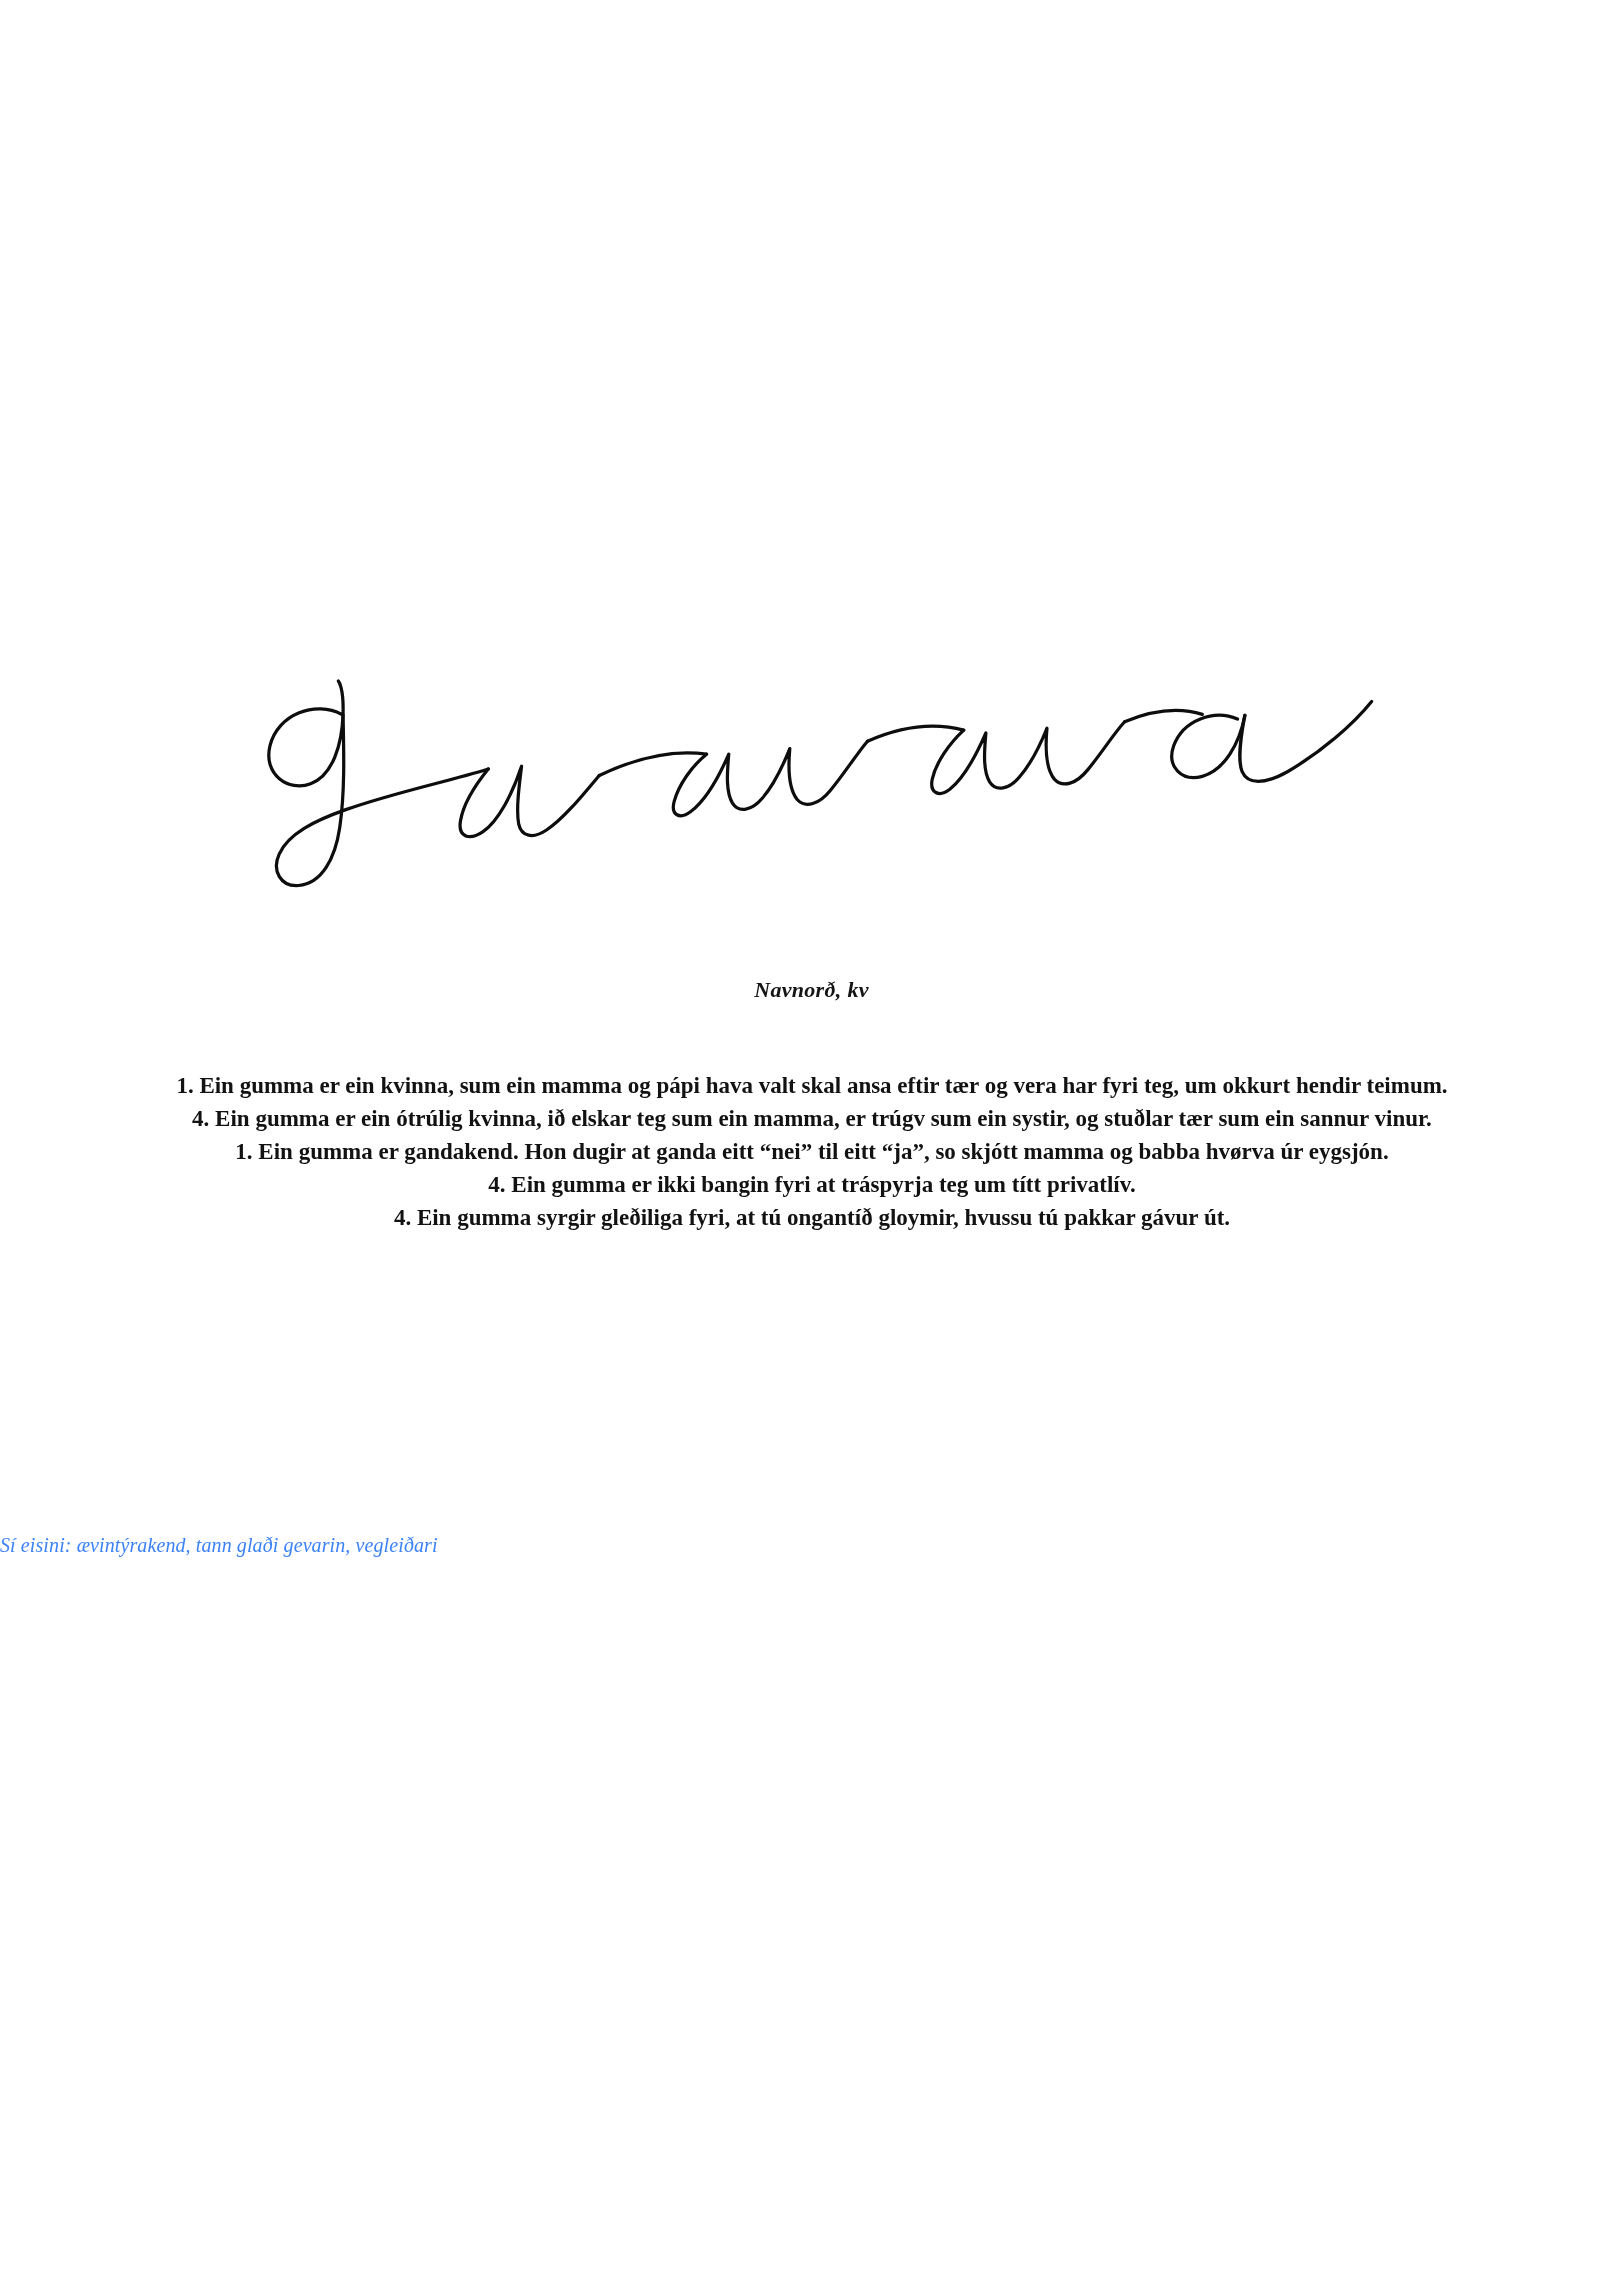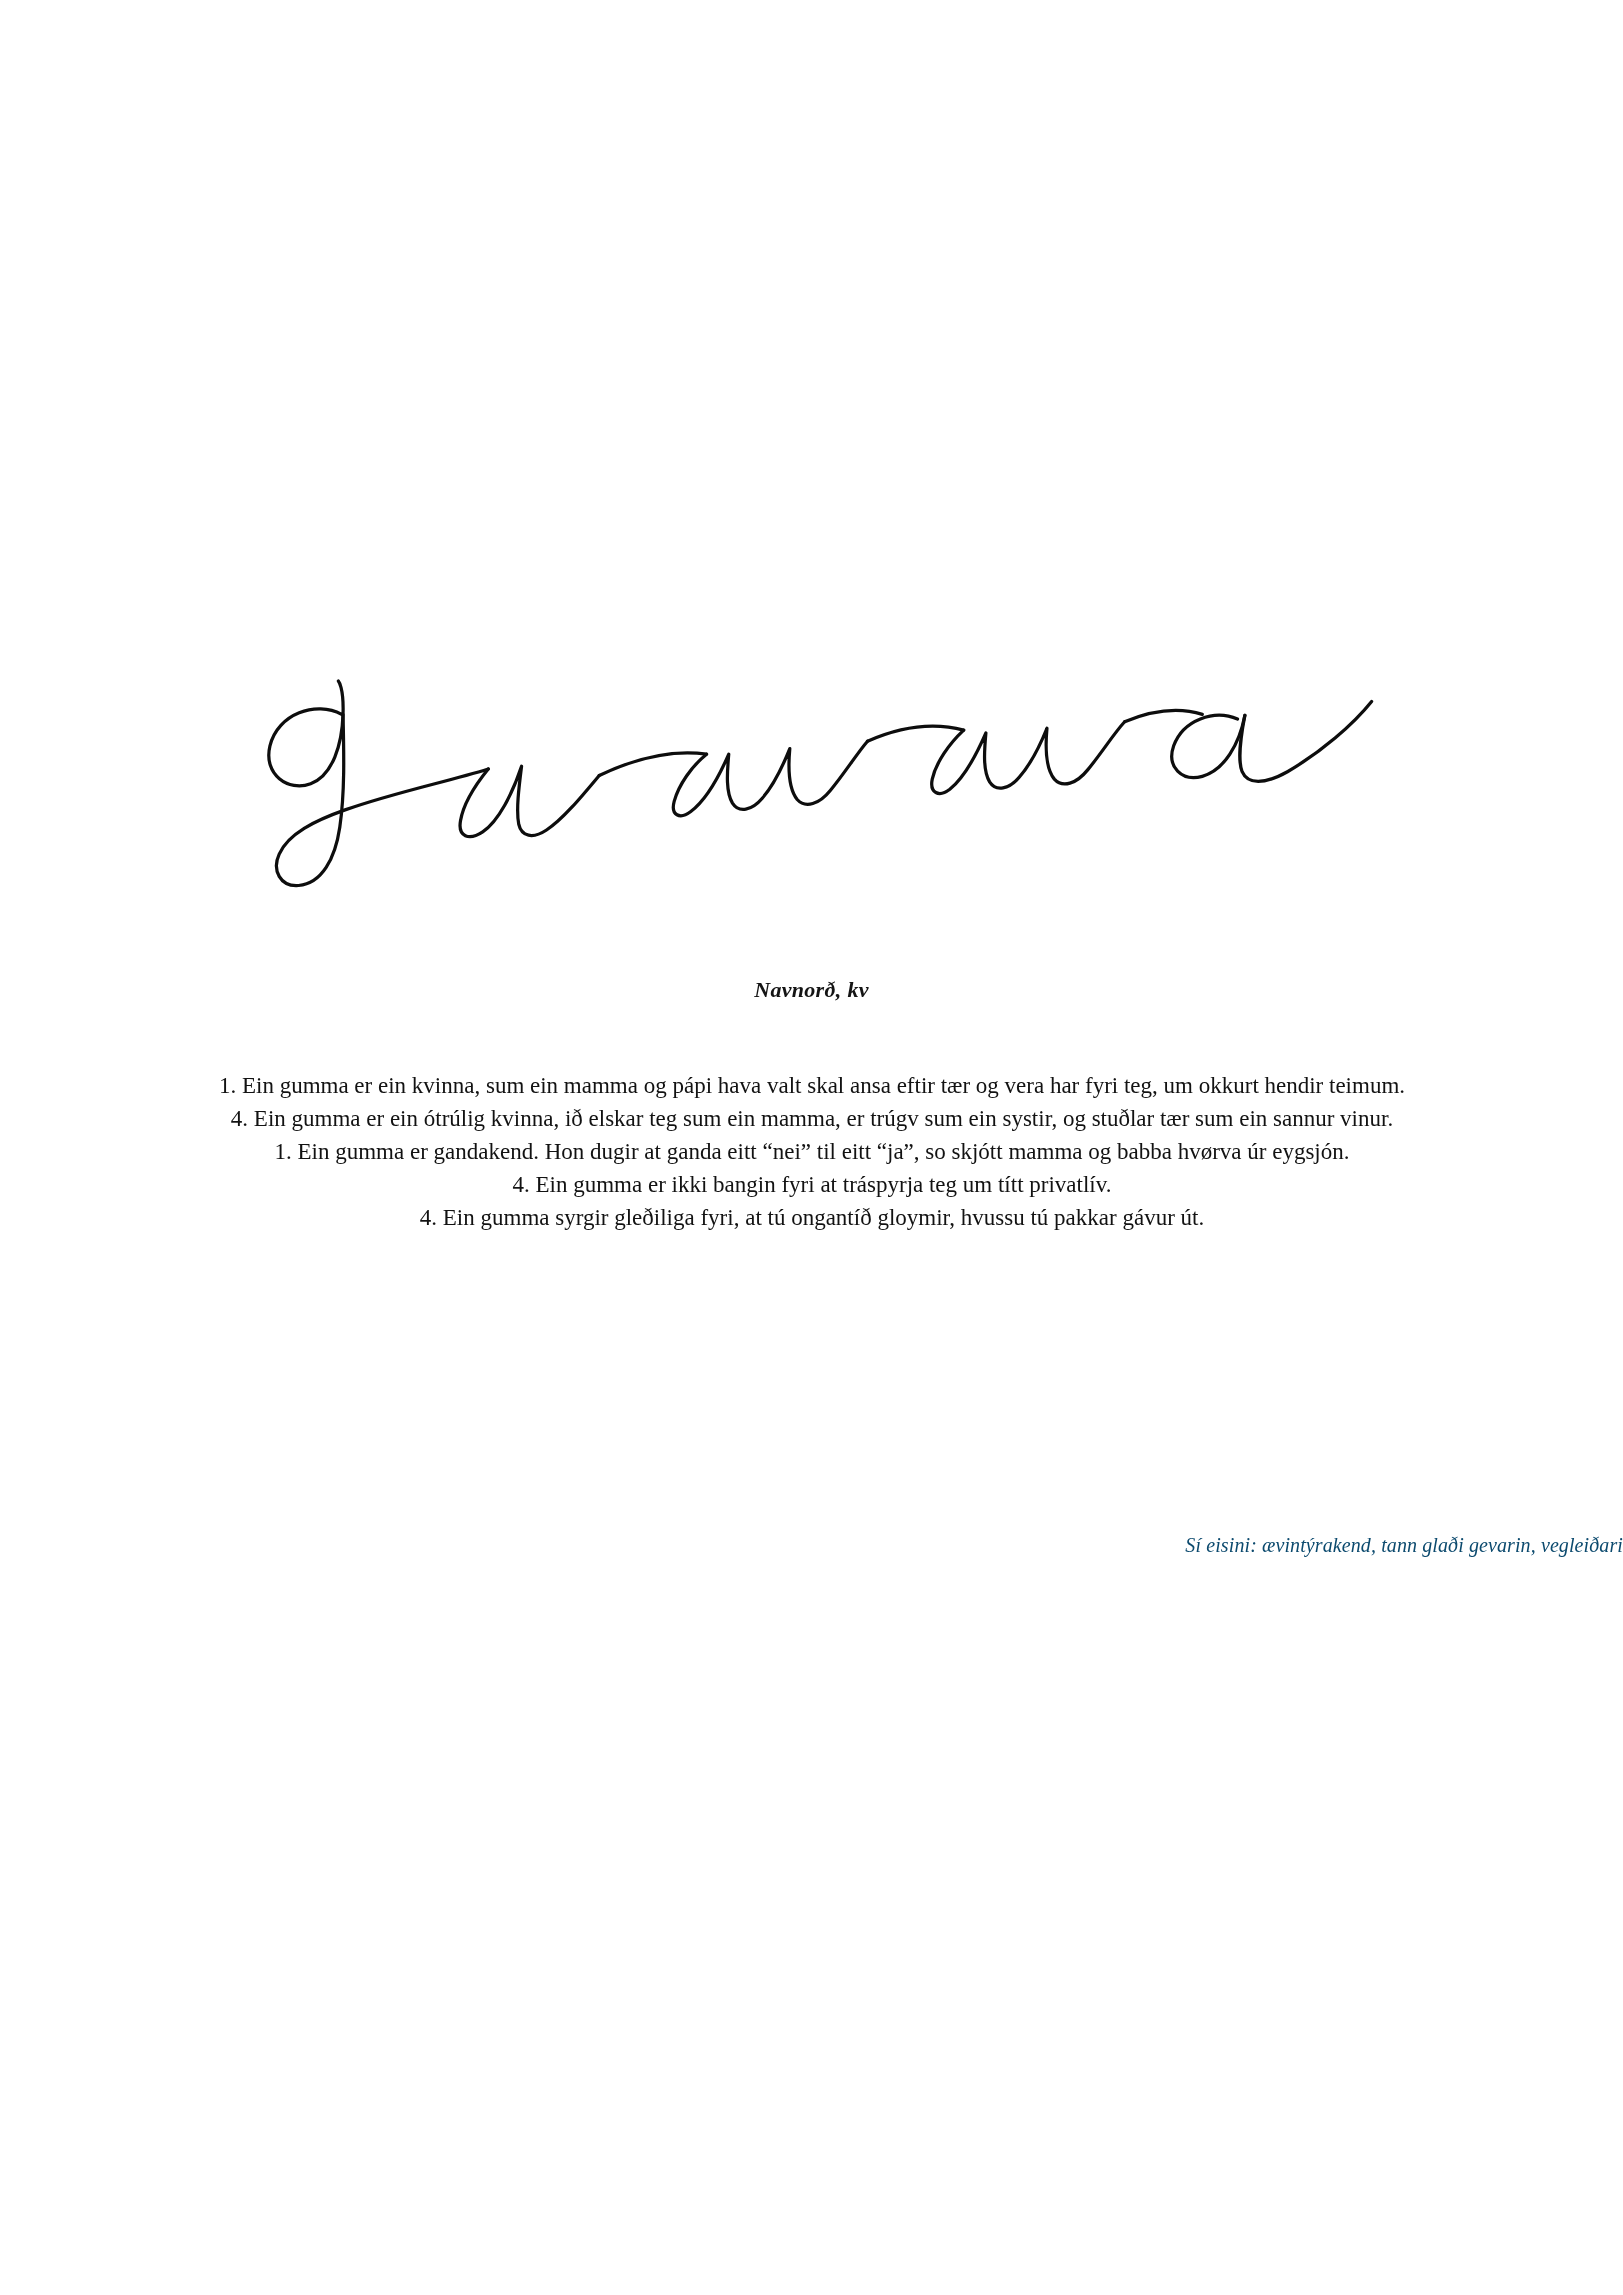--- a/index.html
+++ b/index.html
@@ -73,37 +73,38 @@
   
   .definitions {
     position: absolute;
     left: 176px;
     top: 1071px;
     width: 1272px;
     text-align: center;
     font-size: 23px;
     line-height: 1.33;
     color: #121212;
+    font-weight: bold;
   }
   .definition-item {
     margin: 0 0 2.3px 0;
     padding: 0;
   }
 
   
   .synonyms {
     position: absolute;
     left: 0;
     top: 1534px;
     width: 1623px;
-    text-align: right;
+    text-align: left;
     font-style: italic;
     font-size: 20px;
     letter-spacing: 0.1px;
-    color: #0c4a6e;
+    color: #3b82f6;
   }
 </style>
 </head>
 <body>
 
 <div class="page">
 
   <div class="script-title">
     <span class="visually-hidden">gumma</span>
     <svg viewBox="0 0 2520 560" xmlns="http://www.w3.org/2000/svg" aria-hidden="true">

